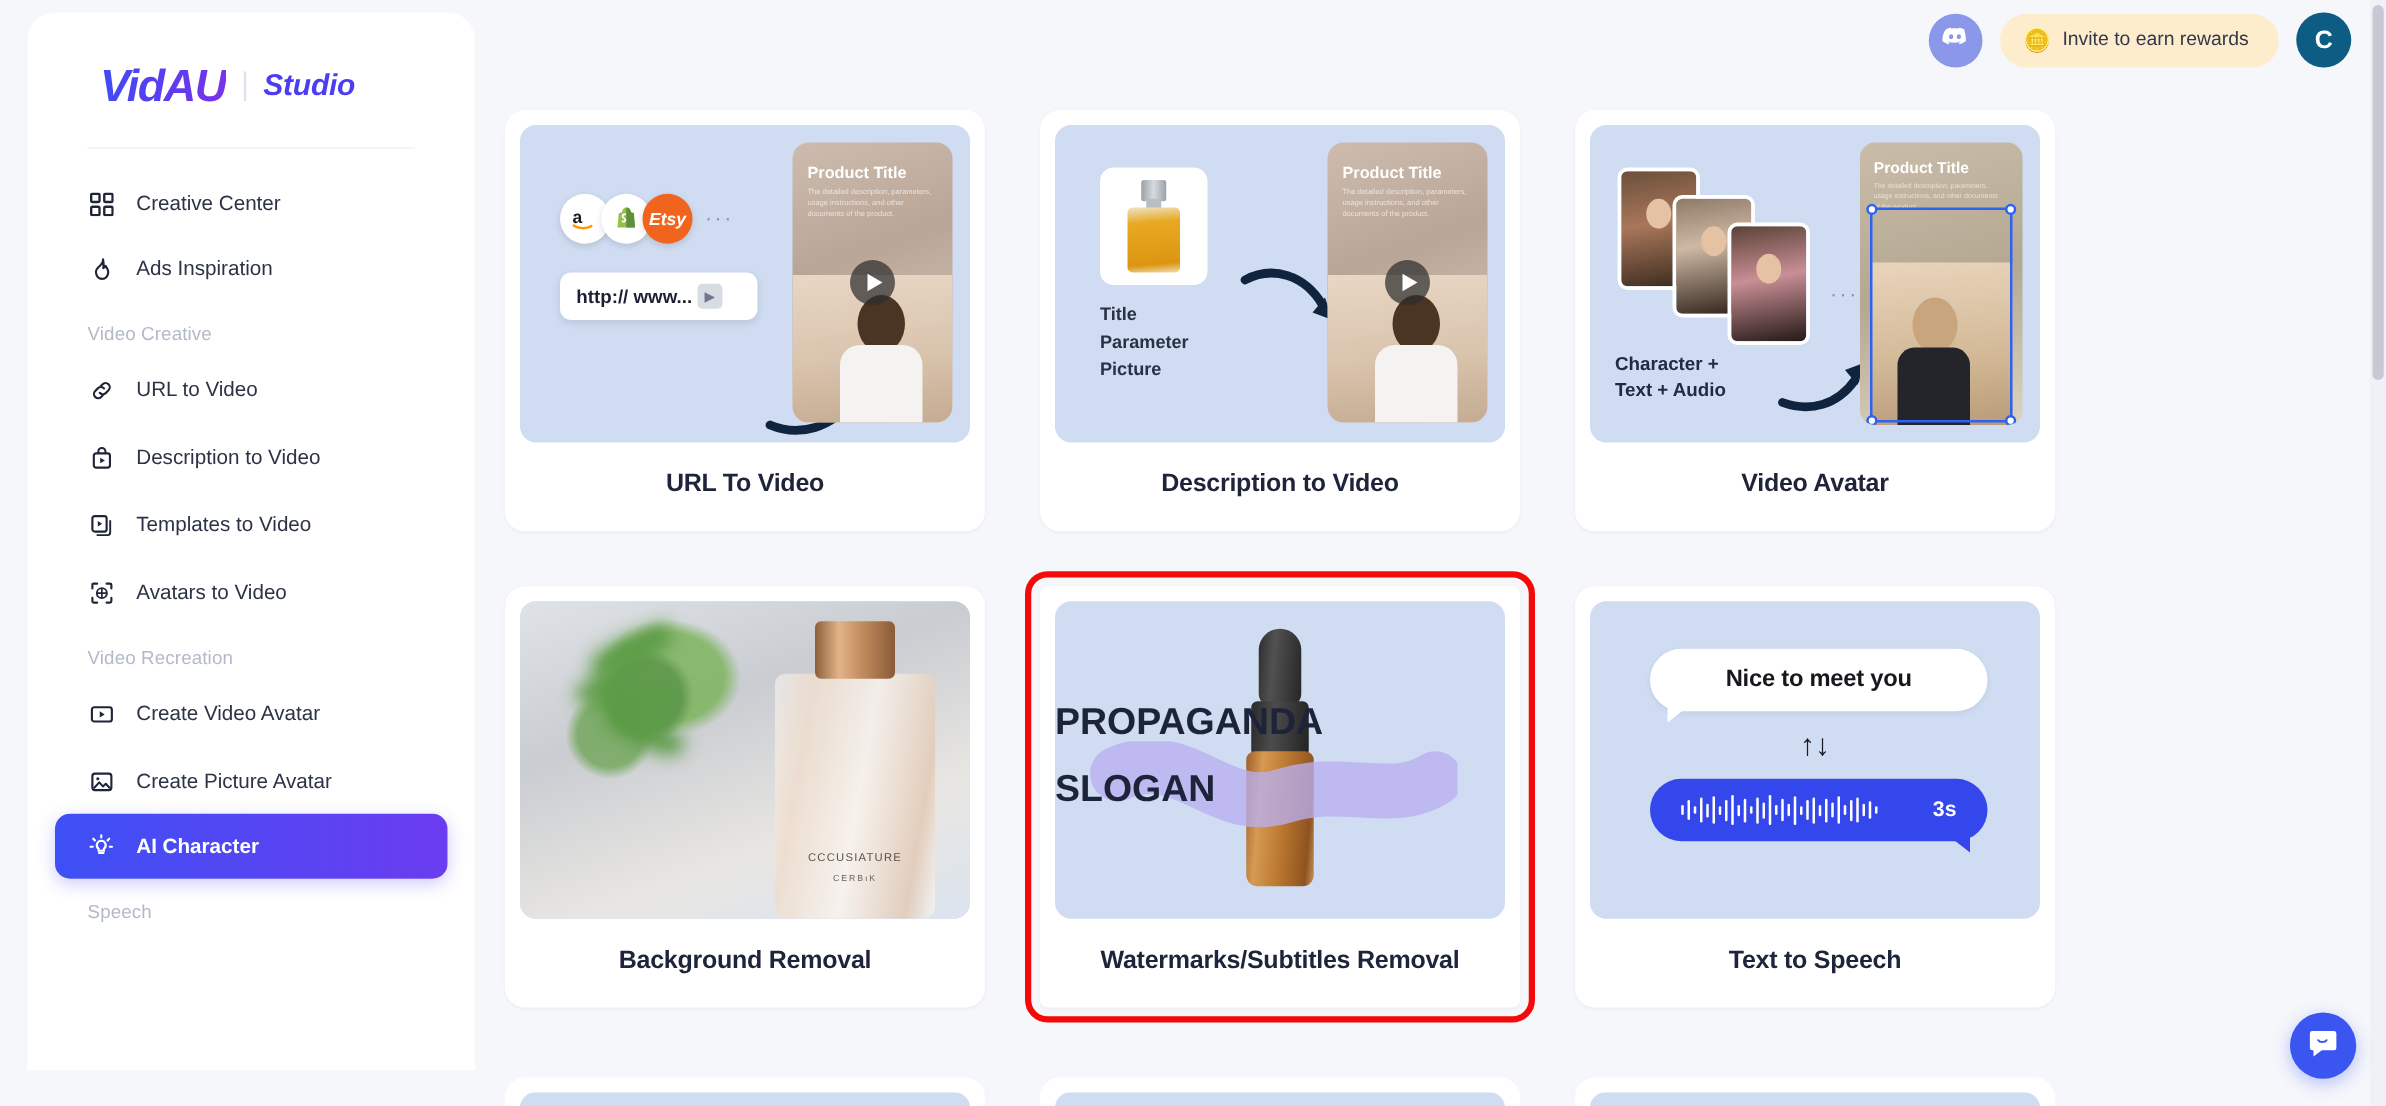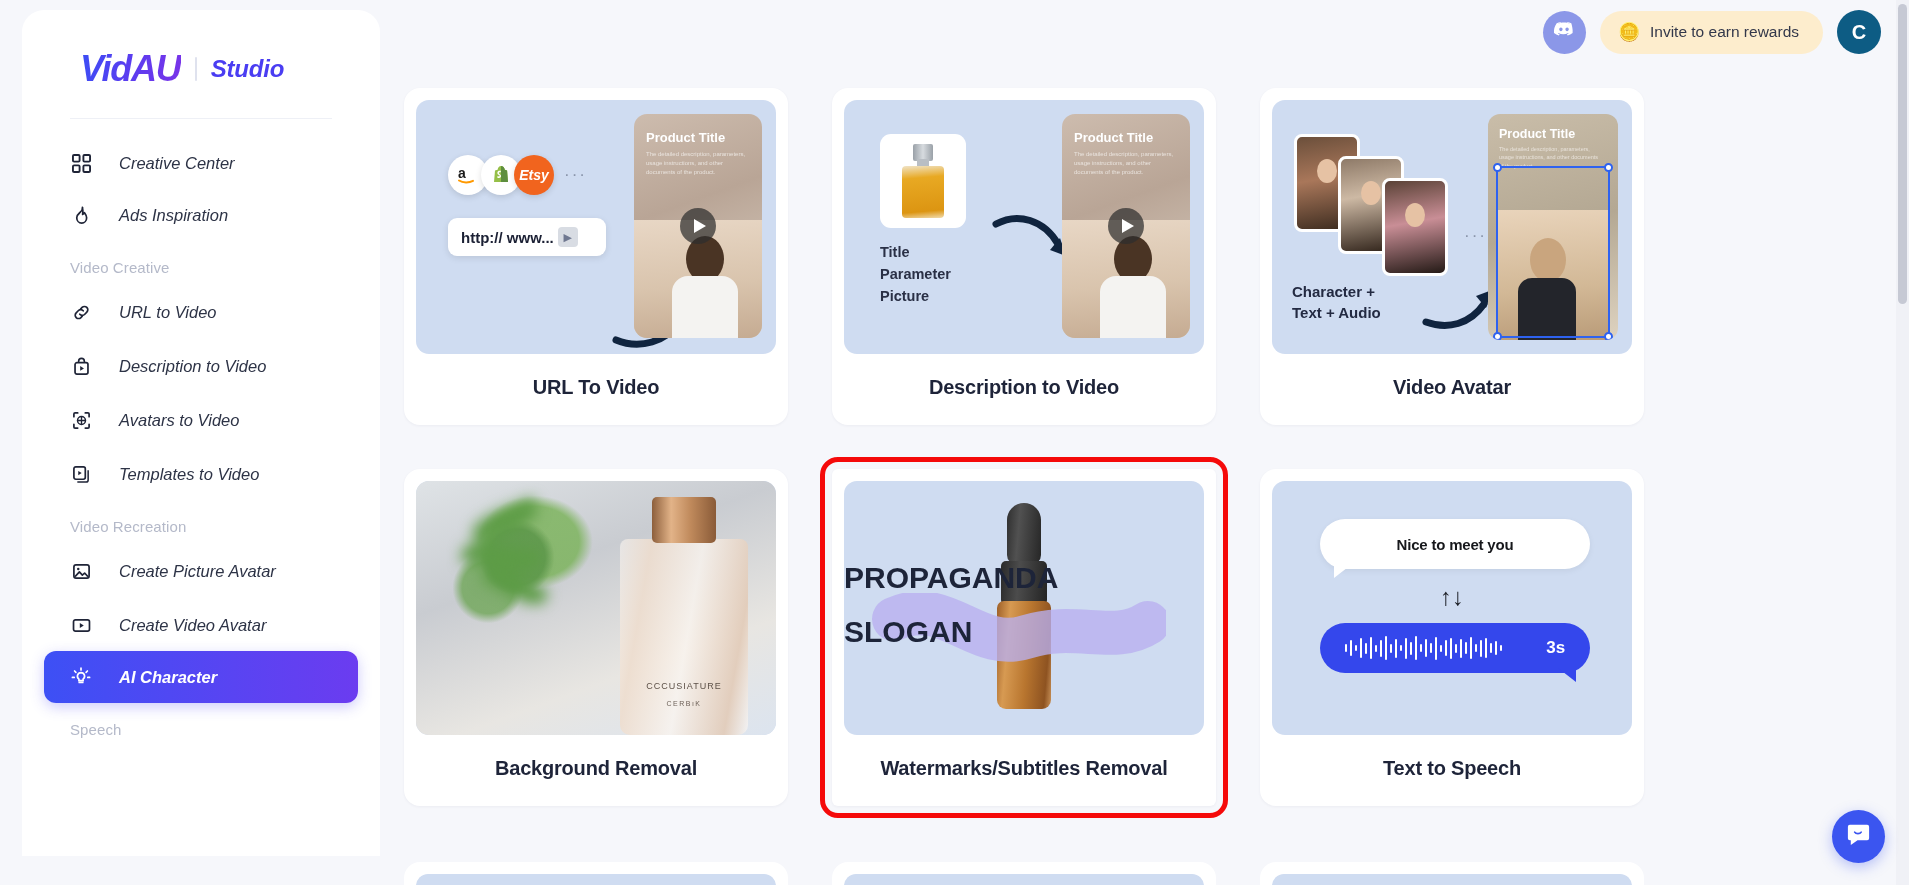--- a/index.html
+++ b/index.html
@@ -36,23 +36,23 @@
     font-size: 24px; font-weight: 700; font-style: italic;
     color: #4a3df2; letter-spacing: -0.2px;
   }
   .hr-sep { margin: 28px 48px 0 48px; height: 1px; background: #eef0f6; }
 
   .nav { padding: 18px 0 0 0; }
   .nav-group-label {
     font-size: 15px; color: #b4b9c9; padding: 18px 0 8px 48px; letter-spacing: .1px;
   }
   .nav-item {
-    display: flex; align-items: center; gap: 28px;
+    display: flex; align-items: center; gap: 18px;
     height: 52px; margin: 0 22px; padding-left: 27px;
-    border-radius: 12px; cursor: pointer; font-style: italic;
+    border-radius: 12px; cursor: pointer;
   }
   .nav-item .ic { width: 20px; height: 20px; flex: none; display:flex; align-items:center; justify-content:center; color:#1f2437; }
   .nav-item .lbl { font-size: 16.5px; color: #2d3346; white-space: nowrap; }
   .nav-item.active {
     background: linear-gradient(90deg,#3d50f5 0%,#6b3cf0 100%);
     box-shadow: 0 4px 14px rgba(74,68,242,.28);
   }
   .nav-item.active .lbl { color: #fff; font-weight: 700; }
   .nav-item.active .ic { color: #fff; }
   .nav-sub { margin-top: 2px; }
@@ -221,21 +221,21 @@
     position:absolute;left:22px;top:112px;width:300px;height:72px;
   }
   .wm-squiggle svg path{fill:none;stroke:#b8b0f0;stroke-width:44;stroke-linecap:round;opacity:.78;}
 
   
   .bubble-w{
     position:absolute;left:48px;top:38px;width:270px;height:50px;
     background:#fff;border-radius:25px;display:flex;align-items:center;justify-content:center;
     box-shadow:0 2px 6px rgba(0,0,0,.06);
   }
-  .bubble-w .t{font-size:15px;font-weight:800;color:#17181c;letter-spacing:-.2px;}
+  .bubble-w .t{font-size:19px;font-weight:800;color:#17181c;letter-spacing:-.2px;}
   .bubble-w .tail{position:absolute;left:14px;bottom:-9px;width:0;height:0;border-top:14px solid #fff;border-right:18px solid transparent;}
   .swap-ic{position:absolute;left:50%;transform:translateX(-50%);top:102px;font-size:24px;color:#1b1d24;font-weight:300;}
   .bubble-b{
     position:absolute;left:48px;top:142px;width:270px;height:50px;
     background:#3447ec;border-radius:25px;display:flex;align-items:center;justify-content:center;gap:12px;
   }
   .bubble-b .tail{position:absolute;right:14px;bottom:-9px;width:0;height:0;border-top:14px solid #3447ec;border-left:18px solid transparent;}
   .wave{display:flex;align-items:center;gap:2.5px;height:24px;}
   .wave i{display:block;width:2.5px;background:#fff;border-radius:2px;}
   .sec-lbl{font-size:17px;font-weight:800;color:#fff;margin-left:32px;}
@@ -314,60 +314,60 @@
               <rect x="3.2" y="6" width="13.6" height="12" rx="2" fill="none" stroke="currentColor" stroke-width="1.8"></rect>
               <path d="M8.6 9.6l4 2.4-4 2.4z" fill="currentColor"></path>
             </svg>
         </span>
         <span class="lbl">Description to Video</span>
       </div>
 
       <div class="nav-item nav-sub">
         <span class="ic">
           <svg width="19" height="19" viewBox="0 0 20 20">
+              <rect x="2" y="2" width="12" height="13" rx="2" fill="none" stroke="currentColor" stroke-width="1.8"></rect>
+              <path d="M6.6 6.2l3.6 2.3-3.6 2.3z" fill="currentColor"></path>
+              <path d="M17 5.4v10.4c0 1.2-1 2.2-2.2 2.2H5.6" fill="none" stroke="currentColor" stroke-width="1.6"></path>
+            </svg>
+        </span>
+        <span class="lbl">Templates to Video</span>
+      </div>
+
+      <div class="nav-item nav-sub">
+        <span class="ic">
+          <svg width="19" height="19" viewBox="0 0 20 20">
               <path d="M2 6V3.2c0-.7.5-1.2 1.2-1.2H6M14 2h2.8c.7 0 1.2.5 1.2 1.2V6M18 14v2.8c0 .7-.5 1.2-1.2 1.2H14M6 18H3.2c-.7 0-1.2-.5-1.2-1.2V14" fill="none" stroke="currentColor" stroke-width="1.8" stroke-linecap="round"></path>
               <circle cx="10" cy="10" r="4.2" fill="none" stroke="currentColor" stroke-width="1.6"></circle>
               <path d="M10 5.8v8.4M5.8 10h8.4" stroke="currentColor" stroke-width="1.4"></path>
             </svg>
         </span>
         <span class="lbl">Avatars to Video</span>
       </div>
 
+      <div class="nav-group-label">Video Recreation</div>
+
       <div class="nav-item nav-sub">
         <span class="ic">
           <svg width="19" height="19" viewBox="0 0 20 20">
-              <rect x="2" y="2" width="12" height="13" rx="2" fill="none" stroke="currentColor" stroke-width="1.8"></rect>
-              <path d="M6.6 6.2l3.6 2.3-3.6 2.3z" fill="currentColor"></path>
-              <path d="M17 5.4v10.4c0 1.2-1 2.2-2.2 2.2H5.6" fill="none" stroke="currentColor" stroke-width="1.6"></path>
-            </svg>
-        </span>
-        <span class="lbl">Templates to Video</span>
-      </div>
-
-      <div class="nav-group-label">Video Recreation</div>
+              <rect x="1.6" y="4" width="16.8" height="12" rx="2" fill="none" stroke="currentColor" stroke-width="1.8"></rect>
+              <path d="M8.2 7.4l4.2 2.6-4.2 2.6z" fill="currentColor"></path>
+            </svg>
+        </span>
+        <span class="lbl">Create Video Avatar</span>
+      </div>
 
       <div class="nav-item nav-sub">
         <span class="ic">
           <svg width="19" height="19" viewBox="0 0 20 20">
               <rect x="2" y="3" width="16" height="14" rx="2.2" fill="none" stroke="currentColor" stroke-width="1.8"></rect>
               <circle cx="6.6" cy="7.4" r="1.3" fill="currentColor"></circle>
               <path d="M3.2 15.4l4.6-5 3.1 3.4 2.4-2.2 3.5 3.8" fill="none" stroke="currentColor" stroke-width="1.7" stroke-linejoin="round"></path>
             </svg>
         </span>
         <span class="lbl">Create Picture Avatar</span>
-      </div>
-
-      <div class="nav-item nav-sub">
-        <span class="ic">
-          <svg width="19" height="19" viewBox="0 0 20 20">
-              <rect x="1.6" y="4" width="16.8" height="12" rx="2" fill="none" stroke="currentColor" stroke-width="1.8"></rect>
-              <path d="M8.2 7.4l4.2 2.6-4.2 2.6z" fill="currentColor"></path>
-            </svg>
-        </span>
-        <span class="lbl">Create Video Avatar</span>
       </div>
 
       <div class="nav-item active">
         <span class="ic">
           <svg width="20" height="20" viewBox="0 0 20 20">
               <path d="M10 5.6a3.6 3.6 0 0 1 2.1 6.5v1.5H7.9v-1.5A3.6 3.6 0 0 1 10 5.6z" fill="none" stroke="currentColor" stroke-width="1.7"></path>
               <path d="M8.2 15.4h3.6" stroke="currentColor" stroke-width="1.7" stroke-linecap="round"></path>
               <path d="M10 1.2v1.8M3.6 4l1.3 1.3M16.4 4l-1.3 1.3M1.4 10.4h1.8M16.8 10.4h1.8" stroke="currentColor" stroke-width="1.7" stroke-linecap="round"></path>
             </svg>
         </span>

